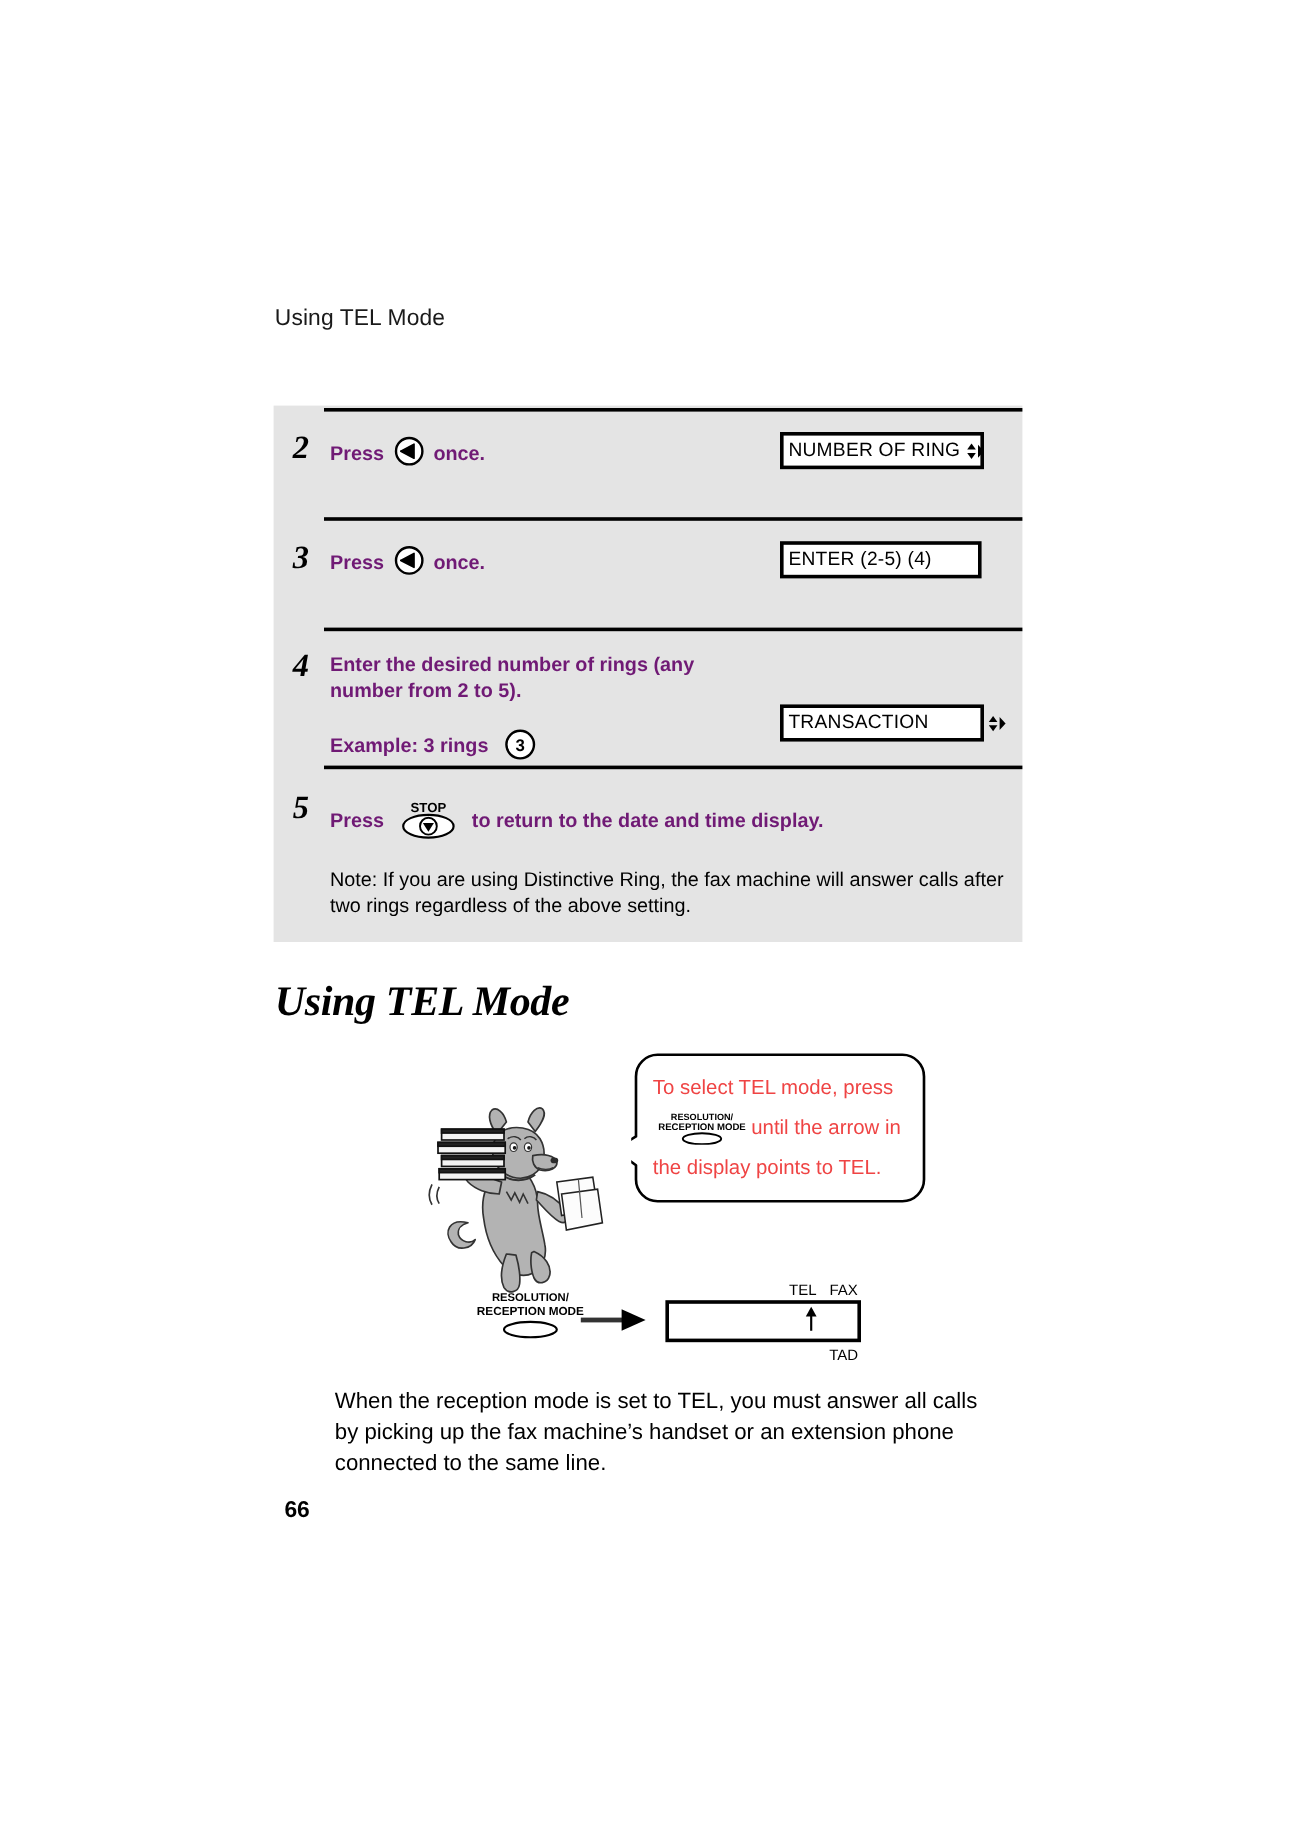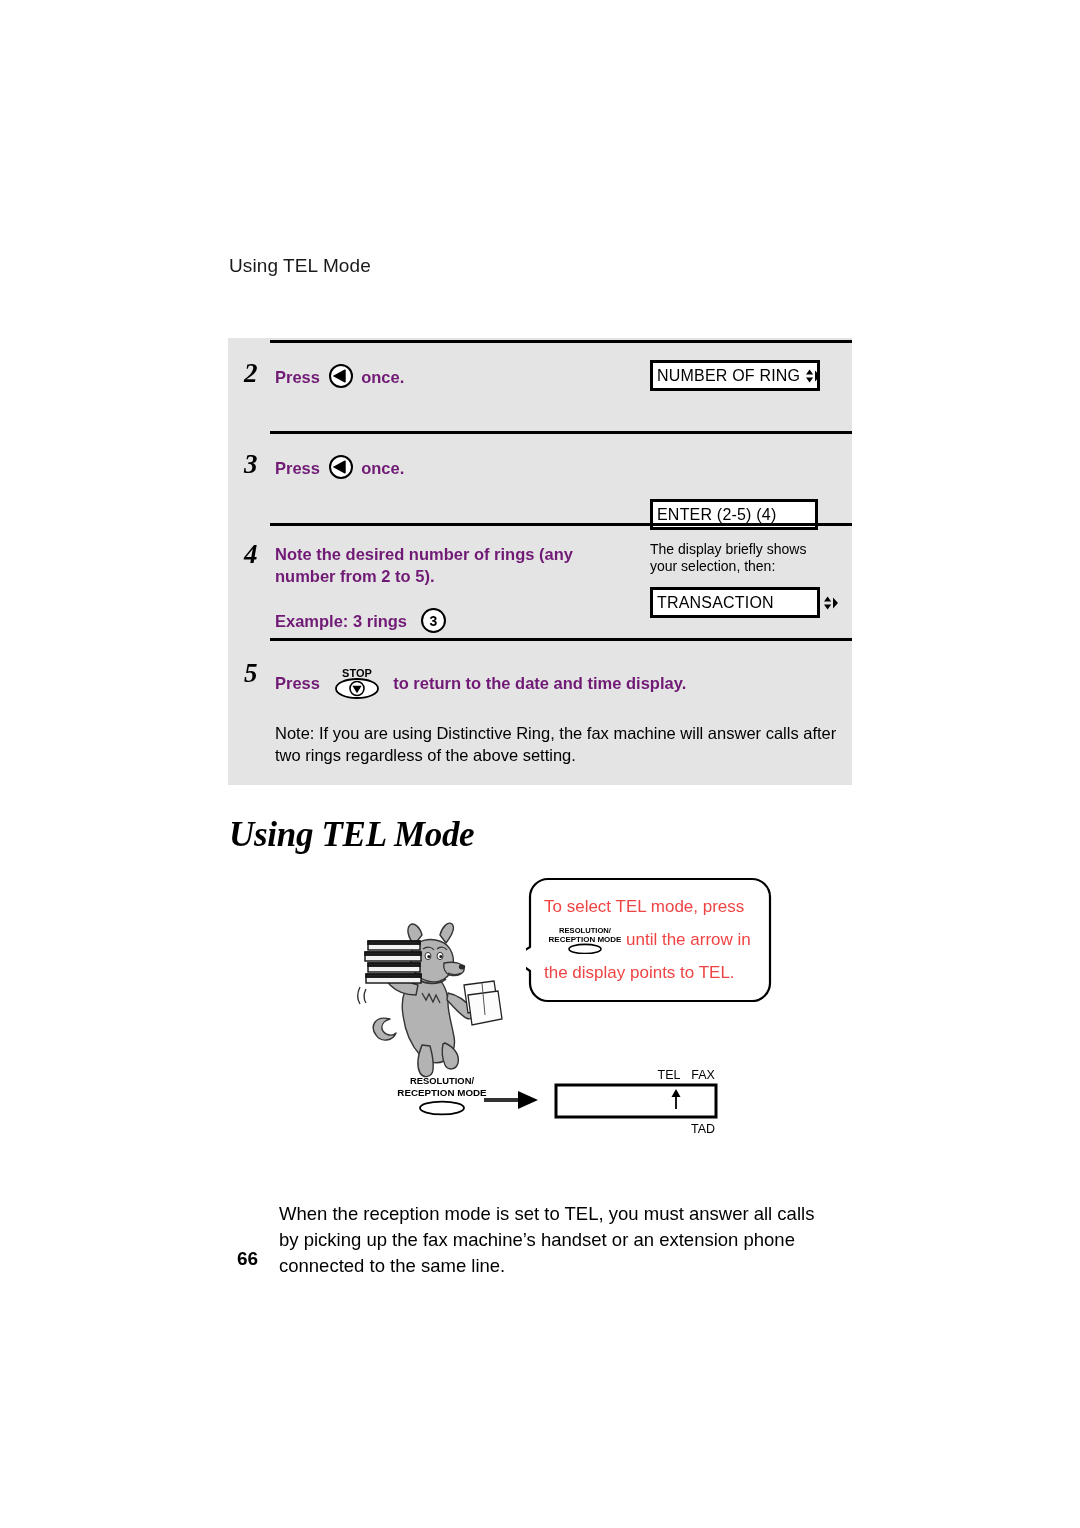--- a/index.html
+++ b/index.html
@@ -188,21 +188,20 @@
 
   
   #closing-paragraph {
     position: absolute;
     left: 279px;
     top: 1154px;
     width: 560px;
     font-size: 18.5px;
     line-height: 26px;
     color: #000;
-    margin-top: 47px;
   }
 
   
   #page-number {
     position: absolute;
     left: 237px;
     top: 1248px;
     font-weight: bold;
     font-size: 19px;
     color: #000;
@@ -248,46 +247,42 @@
       <span>Press</span>
       <span class="key-arrow">
         <svg viewBox="0 0 26 26" width="26" height="26">
           <circle cx="13" cy="13" r="11" fill="#fff" stroke="#000" stroke-width="2"></circle>
           <path d="M5.5 13 L17 13 M6 13 L17 7.2 L17 18.8 Z" fill="#000" stroke="#000" stroke-width="1.4" stroke-linejoin="round"></path>
         </svg>
       </span>
       <span>once.</span>
     </div>
 
-    <div class="lcd-box" style="left:422px;top:20px;width:168px;margin-top:48px;">
+    <div class="lcd-box" style="left:422px;top:20px;width:168px;">
       <span class="lcd-text">ENTER (2-5) (4)</span>
     </div>
   </div>
 
   <div class="step-row" style="top:185px;height:115px;">
     <div class="step-rule" style="top:0px;"></div>
     <div class="step-num" style="left:16px;top:18px;">4</div>
     <div class="step-body" style="left:47px;top:20px;width:350px;">
-      <span>Note the desired number of rings (any</span><br>
+      <span>Enter the desired number of rings (any</span><br>
       <span>number from 2 to 5).</span>
     </div>
     <div class="step-body" style="left:47px;top:84px;width:300px;">
       <span>Example: 3 rings</span>
       <span class="circle-num">
         <svg viewBox="0 0 27 27" width="27" height="27">
           <circle cx="13.5" cy="13.5" r="11.5" fill="#fff" stroke="#000" stroke-width="2"></circle>
           <text x="13.5" y="19" text-anchor="middle" font-family="Liberation Sans, sans-serif" font-size="14" font-weight="bold" fill="#000">3</text>
         </svg>
       </span>
     </div>
 
-    <div class="lcd-caption" style="left:422px;top:18px;width:200px;">
-      <span>The display briefly shows</span><br>
-      <span>your selection, then:</span>
-    </div>
     <div class="lcd-box" style="left:422px;top:64px;width:170px;gap:44px;">
       <span class="lcd-text">TRANSACTION</span>
       <span class="lcd-arrows">
         <svg viewBox="0 0 22 22" width="22" height="22">
           <path d="M6 9.6 L9.6 4.6 L13.2 9.6 Z" fill="#000"></path>
           <path d="M6 12.4 L9.6 17.4 L13.2 12.4 Z" fill="#000"></path>
           <path d="M15 5.6 L20 11 L15 16.4 Z" fill="#000"></path>
         </svg>
       </span>
     </div>

